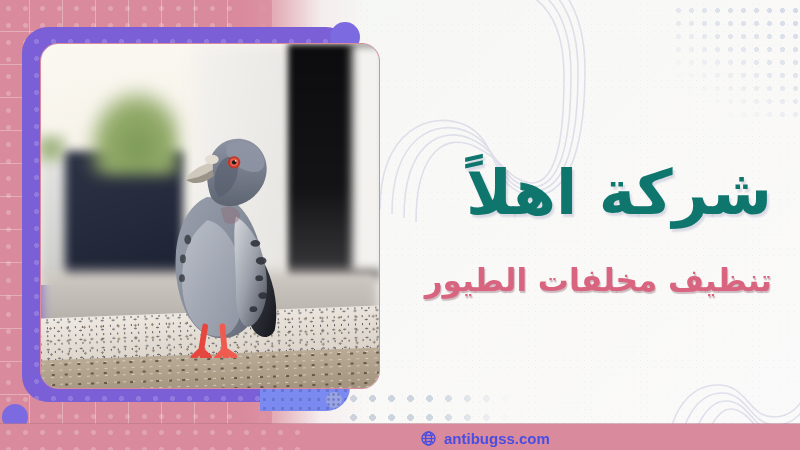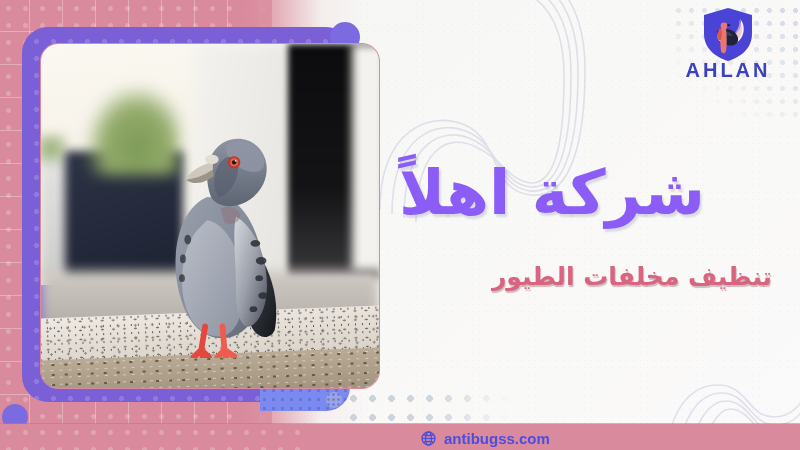--- a/index.html
+++ b/index.html
@@ -114,26 +114,26 @@
     transform:rotate(-2.2deg);}
   .p-ledge-front-speck{position:absolute;inset:0;
     background-image:radial-gradient(#55483a 1.2px,transparent 1.4px),radial-gradient(#e0d6c6 1px,transparent 1.2px);
     background-size:13px 10px,9px 7px;opacity:.8;}
 
   
   .pigeon{position:absolute;left:33%;top:21%;width:40%;height:72%;}
   .pg-svg{position:absolute;inset:0;}
 
   
-  .headline{position:absolute;right:28px;top:160px;width:440px;text-align:center;
+  .headline{position:absolute;right:28px;top:160px;width:440px;text-align:right;
     font-family:"DejaVu Sans",sans-serif;font-weight:bold;font-size:62px;line-height:1.06;
-    color:#8b5cf6;letter-spacing:-1px;direction:rtl;
+    color:#0f766e;letter-spacing:-1px;direction:rtl;
     text-shadow:2px 3px 2px rgba(80,80,140,.18);}
   .subhead{position:absolute;right:28px;top:262px;width:440px;
-    font-family:"DejaVu Sans",sans-serif;font-weight:bold;font-size:25px;
+    font-family:"DejaVu Sans",sans-serif;font-weight:bold;font-size:31px;
     color:#d9647f;direction:rtl;
     text-shadow:1px 2px 1px rgba(120,70,85,.35);}
 
   
   .logo{position:absolute;left:672px;top:6px;width:112px;height:84px;text-align:center;}
   .logo-mark{width:56px;height:56px;margin:0 auto;position:relative;}
   .logo-text{font-family:"Liberation Sans",sans-serif;font-weight:bold;font-size:20px;
     letter-spacing:3px;color:#3b42ba;margin-top:-3px;}
 
   
@@ -279,36 +279,20 @@
           <path d="M54 218 L50 242 L42 250 M50 242 L58 250 M50 242 L52 251" stroke="#e5473f" stroke-width="6" fill="none" stroke-linecap="round"></path>
           <path d="M72 218 L74 242 L66 251 M74 242 L84 249 M74 242 L76 252" stroke="#ef5b4f" stroke-width="6" fill="none" stroke-linecap="round"></path>
         </svg>
       </div>
     </div>
   </div>
 
   <div class="headline">شركة اهلاً</div>
   <div class="subhead">تنظيف مخلفات الطيور</div>
 
-  <div class="logo">
-    <div class="logo-mark">
-      <svg viewBox="0 0 56 56" width="56" height="56">
-        <path d="M28 2 L52 9 V28 C52 42 41 51 28 55 C15 51 4 42 4 28 V9 Z" fill="#4a44d6"></path>
-        <path d="M40 13 C46 19 45 32 36 37 C29 41 20 38 17 31 C23 34 31 33 36 28 C41 23 42 17 40 13 Z" fill="#f7f3f6"></path>
-        <path d="M39 14 C44 20 43 31 35 36 C29 39 22 37 19 32 C25 34 31 32 35 27 C39 22 40 17 39 14 Z" fill="#e8b9bf" opacity=".7"></path>
-        <path d="M17 25 C26 20 36 24 38 32 C39 38 33 41 27 39 C21 37 17 31 17 25 Z" fill="#20223c"></path>
-        <path d="M19 26 C25 24 31 26 33 30 C28 30 23 29 19 26 Z" fill="#3a3d60"></path>
-        <path d="M22 24 C23 19 27 17 31 19 C28 20 25 22 22 24 Z" fill="#15162b"></path>
-        <path d="M21 23 C20 30 20 38 21 45 C22 48 25 48 26 45 C27 38 27 30 26 23 C24 21 22 21 21 23 Z" fill="#e8776f"></path>
-        <path d="M20 22 C17 26 16 31 18 34 C20 35 22 32 22 28 C22 25 21 23 20 22 Z" fill="#d9574f"></path>
-        <circle cx="24" cy="20" r="3.4" fill="#e8776f"></circle>
-      </svg>
-    </div>
-    <div class="logo-text">AHLAN</div>
-  </div>
 
   <div class="hairline"></div>
   <div class="footer">
     <div class="fdots"></div>
     <div class="footer-items">
 
       <div class="fitem">
         <svg class="fico" viewBox="0 0 24 24">
           <g fill="none" stroke="#4a4ee0" stroke-width="1.9">
             <circle cx="12" cy="12" r="9.2"></circle>

